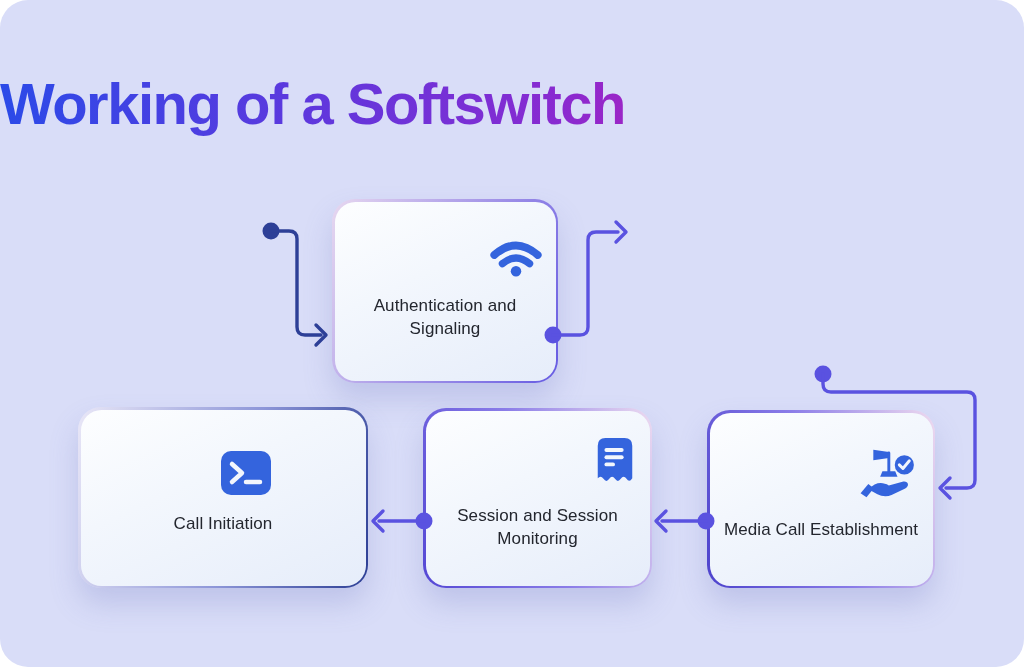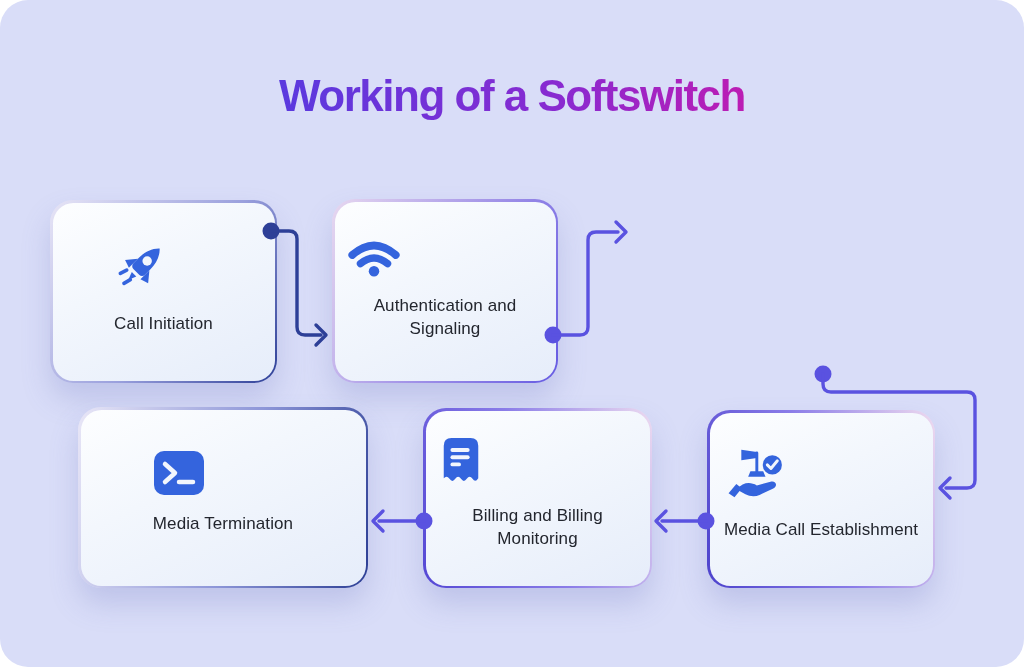--- a/index.html
+++ b/index.html
@@ -1,32 +1,32 @@
 <!DOCTYPE html>
 <html><head>
 <meta charset="utf-8">
 <style>
   html,body{margin:0;padding:0;background:#ffffff;}
   body{width:1024px;height:667px;font-family:"Liberation Sans",sans-serif;overflow:hidden;}
   .panel{position:relative;width:1024px;height:667px;background:#d9ddf8;border-radius:28px;overflow:hidden;}
 
   .title{
-    position:absolute;top:68px;left:0;width:100%;text-align:center;
-    font-size:44px;font-weight:700;letter-spacing:-1.5px;line-height:1.25;
+    position:absolute;top:68px;left:0;width:100%;text-align:left;
+    font-size:58px;font-weight:700;letter-spacing:-1.5px;line-height:1.25;
     background:linear-gradient(90deg,#2b4ae8 0%,#5b39de 28%,#8a2ad0 55%,#c21bb0 75%,#ed0f9e 100%);
     -webkit-background-clip:text;background-clip:text;color:transparent;
   }
 
   .card{position:absolute;border-radius:23px;padding:2.5px;
         box-shadow:0 16px 28px rgba(110,120,190,0.25);}
   .card-inner{width:100%;height:100%;border-radius:20.5px;box-sizing:border-box;
         background:linear-gradient(155deg,#fdfeff 0%,#f3f7fd 40%,#e6edfa 100%);
         display:flex;flex-direction:column;align-items:center;justify-content:center;
         gap:18px;transform:none;padding:6px 10px;}
-  .card-inner > .content-shift{display:flex;flex-direction:column;align-items:flex-start;gap:17px;margin-top:-10px;}
+  .card-inner > .content-shift{display:flex;flex-direction:column;align-items:flex-end;gap:17px;margin-top:-10px;}
 
   .b1{left:50px;top:200px;width:222px;height:178px;
       background:linear-gradient(125deg,#e7e5f6 0%,#9aa0dd 55%,#2d3f97 100%);}
   .b2{left:332px;top:199px;width:221px;height:179px;
       background:linear-gradient(115deg,#e7d8f0 0%,#a596e8 50%,#655ae2 100%);}
   .b3{left:633px;top:202px;width:274px;height:176px;
       background:linear-gradient(135deg,#f4eff8 0%,#baa9ec 55%,#6355e0 100%);}
   .b4{left:78px;top:407px;width:285px;height:176px;
       background:linear-gradient(105deg,#e9e7f7 0%,#8d96d8 55%,#2c3e94 100%);}
   .b5{left:423px;top:408px;width:224px;height:175px;
@@ -40,38 +40,20 @@
 
   .connector-layer{position:absolute;left:0;top:0;pointer-events:none;}
 </style>
 </head>
 <body>
 
 <div class="panel">
 
   <div class="title">Working of a Softswitch</div>
 
-  <div class="card b1">
-    <div class="card-inner">
-      <div class="content-shift">
-        <svg class="icon" width="58" height="58" viewBox="0 0 64 64" fill="currentColor">
-          <g transform="rotate(45 32 30)">
-            <path d="M32,4 C38.5,10 41,19 41,27 L41,36 C41,38.4 39,40.5 36.5,40.5 L27.5,40.5 C25,40.5 23,38.4 23,36 L23,27 C23,19 25.5,10 32,4 Z"></path>
-            <circle cx="32" cy="23.5" r="5.2" fill="#f2f6fd"></circle>
-            <path d="M23,29 L14,40 L23,43 Z"></path>
-            <path d="M41,29 L50,40 L41,43 Z"></path>
-            <path d="M28.5,44 L35.5,44 L32,53 Z"></path>
-          </g>
-          <path d="M7,39 L14,35.5" stroke="currentColor" stroke-width="4" stroke-linecap="round"></path>
-          <path d="M11,50 L18,46" stroke="currentColor" stroke-width="4" stroke-linecap="round"></path>
-        </svg>
-        <div class="step-label">Call Initiation</div>
-      </div>
-    </div>
-  </div>
 
   <div class="card b2">
     <div class="card-inner">
       <div class="content-shift">
         <svg class="icon" width="58" height="46" viewBox="0 0 64 50" fill="currentColor">
           <path d="M8,25 Q32,4 56,25" fill="none" stroke="currentColor" stroke-width="8.5" stroke-linecap="round"></path>
           <path d="M17,34.5 Q32,22 47,34.5" fill="none" stroke="currentColor" stroke-width="8" stroke-linecap="round"></path>
           <circle cx="32" cy="43" r="5.8"></circle>
         </svg>
         <div class="step-label">Authentication and Signaling</div>
@@ -99,34 +81,34 @@
 
   <div class="card b5">
     <div class="card-inner">
       <div class="content-shift">
         <svg class="icon" width="46" height="52" viewBox="0 0 48 54" fill="currentColor">
           <path d="M6,10 Q6,2 14,2 L34,2 Q42,2 42,10 L42,44 Q39,49 36,44.5 Q33,40.5 30,44.5 Q27,49 24,44.5 Q21,40.5 18,44.5 Q15,49 12,44.5 Q9,40.5 6,44 Z"></path>
           <rect x="13" y="12.5" width="20" height="4" rx="2" fill="#f2f6fd"></rect>
           <rect x="13" y="20" width="20" height="4" rx="2" fill="#f2f6fd"></rect>
           <rect x="13" y="27.5" width="11" height="4" rx="2" fill="#f2f6fd"></rect>
         </svg>
-        <div class="step-label">Billing and Billing Monitoring</div>
+        <div class="step-label">Session and Session Monitoring</div>
       </div>
     </div>
   </div>
 
   <div class="card b4">
     <div class="card-inner">
       <div class="content-shift">
         <svg class="icon" width="52" height="46" viewBox="0 0 52 46" fill="currentColor">
           <rect x="1" y="1" width="50" height="44" rx="10"></rect>
           <polyline points="12,14 22,23 12,32" fill="none" stroke="#f2f6fd" stroke-width="4.5" stroke-linecap="round" stroke-linejoin="round"></polyline>
           <path d="M26,32 L40,32" stroke="#f2f6fd" stroke-width="4.5" stroke-linecap="round"></path>
         </svg>
-        <div class="step-label">Media Termination</div>
+        <div class="step-label">Call Initiation</div>
       </div>
     </div>
   </div>
 
   <svg class="connector-layer" width="1024" height="667" viewBox="0 0 1024 667">
 
     <circle cx="271" cy="231" r="8.5" fill="#2d3f97"></circle>
     <path d="M271,231 L289,231 Q297,231 297,239 L297,327 Q297,335 305,335 L321,335" fill="none" stroke-width="3.4" stroke-linecap="round" stroke-linejoin="round" stroke="#2d3f97"></path>
     <polyline points="316,325 326,335 316,345" fill="none" stroke-width="3.4" stroke-linecap="round" stroke-linejoin="round" stroke="#2d3f97"></polyline>
 

